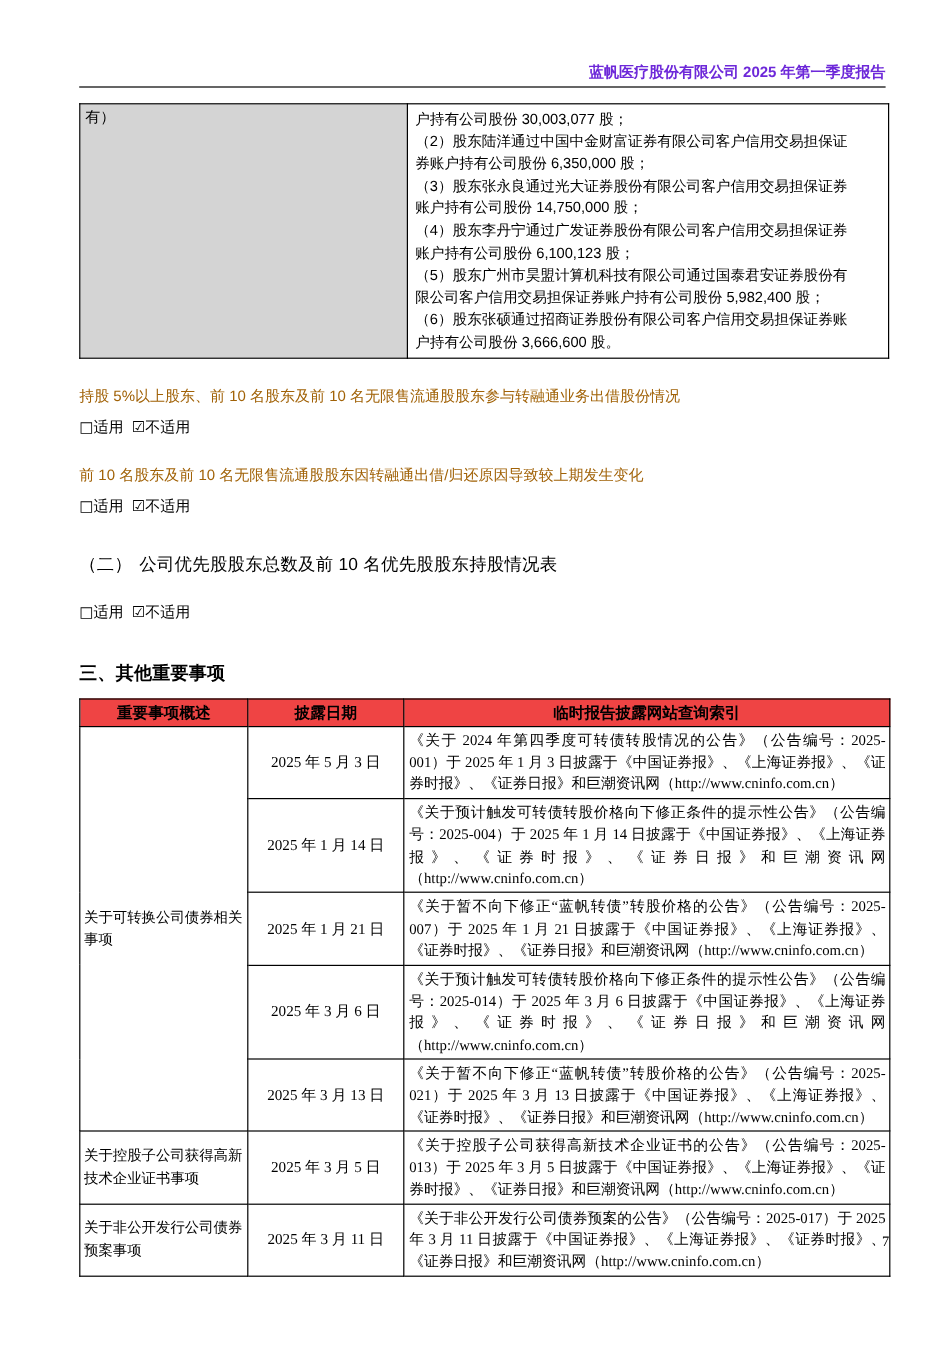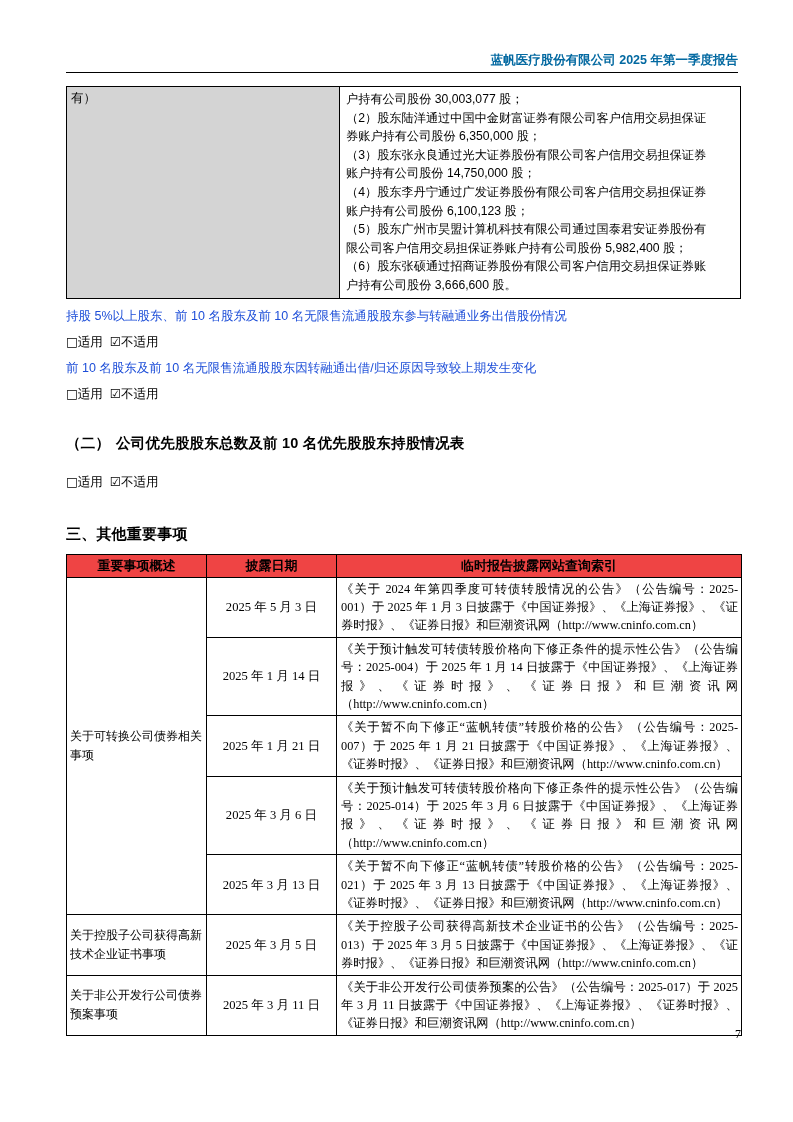--- a/index.html
+++ b/index.html
@@ -30,21 +30,21 @@
     width: 672px;
   }
   .header-title {
     text-align: right;
     font-size: 12.5px;
     font-family: "Liberation Sans", "DejaVu Sans", sans-serif;
     font-weight: bold;
     letter-spacing: 0px;
     line-height: 16px;
     padding-bottom: 4px;
-    color: #0369a1;
+    color: #6d28d9;
   }
   .header-rule {
     border-bottom: 1.2px solid #000000;
     width: 100%;
   }
 
   
   .content {
     position: absolute;
     left: 66px;
@@ -81,36 +81,36 @@
     margin: 0;
     white-space: nowrap;
   }
   .top-table td.detail p.ind { text-indent: 0; }
 
   
   .para {
     font-size: 12.5px;
     line-height: 17px;
     font-family: "Liberation Sans", "DejaVu Sans", sans-serif;
-    margin: 9px 0 0 0;
-    color: #1d4ed8;
+    margin: 23px 0 0 0;
+    color: #a16207;
   }
   .checkline {
     font-size: 12.5px;
     line-height: 17px;
     font-family: "Liberation Sans", "DejaVu Sans", sans-serif;
     margin: 8px 0 0 0;
   }
   .checkline .cb { font-family: "DejaVu Sans", sans-serif; }
 
   
   h2.sub-heading {
     font-size: 14.5px;
     font-family: "Liberation Sans", "DejaVu Sans", sans-serif;
-    font-weight: bold;
+    font-weight: normal;
     margin: 30px 0 0 0;
     line-height: 20px;
     letter-spacing: 0.2px;
   }
   h2.sub-heading .lead { margin-right: 6px; }
 
   h2.main-heading {
     font-size: 15px;
     font-family: "Liberation Sans", "DejaVu Sans", sans-serif;
     font-weight: bold;

